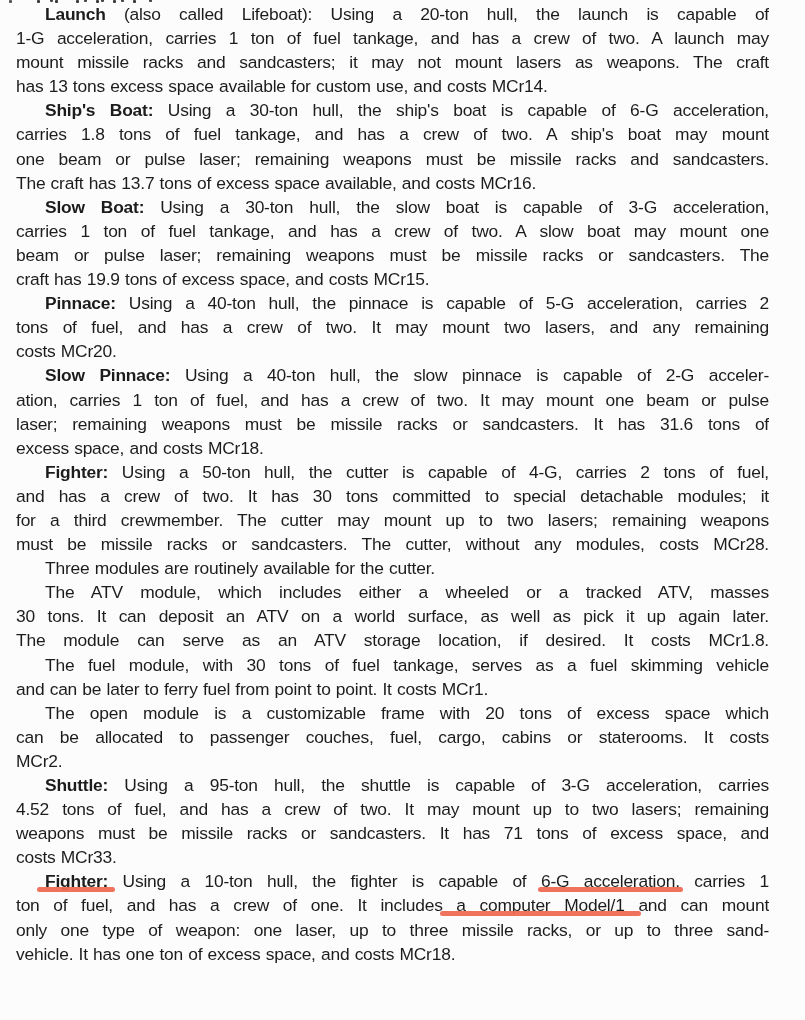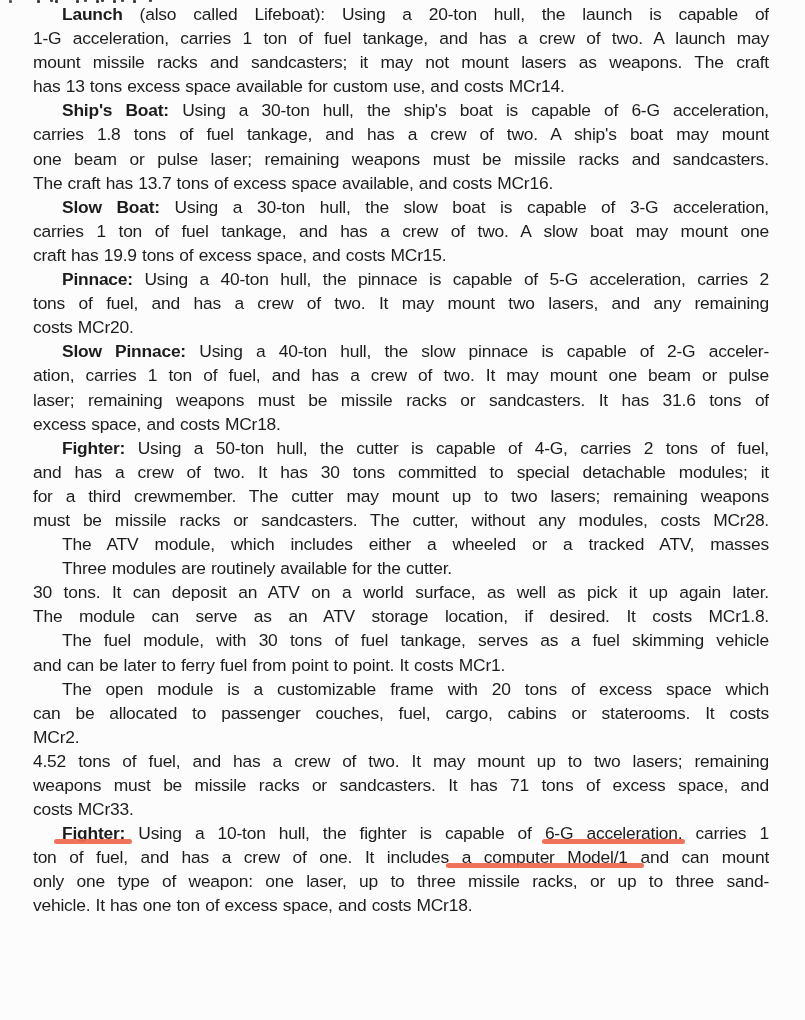--- a/index.html
+++ b/index.html
@@ -4,21 +4,21 @@
 <style>
   :root { --ul:#ef6852; --txt:#1c1c1c; --bg:#fcfcfc; }
   * { box-sizing: border-box; }
   body { margin:0; background:#e8e8e8; }
   .page {
     position:relative; width:805px; height:1020px;
     background:var(--bg); overflow:hidden;
     font-family:"Liberation Sans", sans-serif;
     color:var(--txt);
   }
-  .text-column { padding:2px 36px 0 33px; }
+  .text-column { padding:2px 36px 0 16px; }
   .line {
     font-size:17.4px; line-height:24.1px; height:24.1px;
     overflow:hidden; text-align:justify;
     letter-spacing:-0.2px; word-spacing:0.6px;
     white-space:normal;
   }
   .line.just { text-align-last:justify; }
   .line.ind  { text-indent:29px; }
   .b { font-weight:bold; }
   .u { position:relative; }
@@ -47,41 +47,43 @@
       <div class="line just ind"><span class="b">Launch</span><span> (also called Lifeboat): Using a 20-ton hull, the launch is capable of</span></div>
       <div class="line just"><span>1-G acceleration, carries 1 ton of fuel tankage, and has a crew of two. A launch may</span></div>
       <div class="line just"><span>mount missile racks and sandcasters; it may not mount lasers as weapons. The craft</span></div>
       <div class="line"><span>has 13 tons excess space available for custom use, and costs MCr14.</span></div>
       <div class="line just ind"><span class="b">Ship's Boat:</span><span> Using a 30-ton hull, the ship's boat is capable of 6-G acceleration,</span></div>
       <div class="line just"><span>carries 1.8 tons of fuel tankage, and has a crew of two. A ship's boat may mount</span></div>
       <div class="line just"><span>one beam or pulse laser; remaining weapons must be missile racks and sandcasters.</span></div>
       <div class="line"><span>The craft has 13.7 tons of excess space available, and costs MCr16.</span></div>
       <div class="line just ind"><span class="b">Slow Boat:</span><span> Using a 30-ton hull, the slow boat is capable of 3-G acceleration,</span></div>
       <div class="line just"><span>carries 1 ton of fuel tankage, and has a crew of two. A slow boat may mount one</span></div>
+      <div class="line just"><span>beam or pulse laser; remaining weapons must be missile racks or sandcasters. The</span></div>
       <div class="line"><span>craft has 19.9 tons of excess space, and costs MCr15.</span></div>
       <div class="line just ind"><span class="b">Pinnace:</span><span> Using a 40-ton hull, the pinnace is capable of 5-G acceleration, carries 2</span></div>
       <div class="line just"><span>tons of fuel, and has a crew of two. It may mount two lasers, and any remaining</span></div>
       <div class="line"><span>costs MCr20.</span></div>
       <div class="line just ind"><span class="b">Slow Pinnace:</span><span> Using a 40-ton hull, the slow pinnace is capable of 2-G acceler-</span></div>
       <div class="line just"><span>ation, carries 1 ton of fuel, and has a crew of two. It may mount one beam or pulse</span></div>
       <div class="line just"><span>laser; remaining weapons must be missile racks or sandcasters. It has 31.6 tons of</span></div>
       <div class="line"><span>excess space, and costs MCr18.</span></div>
       <div class="line just ind"><span class="b">Fighter:</span><span> Using a 50-ton hull, the cutter is capable of 4-G, carries 2 tons of fuel,</span></div>
       <div class="line just"><span>and has a crew of two. It has 30 tons committed to special detachable modules; it</span></div>
       <div class="line just"><span>for a third crewmember. The cutter may mount up to two lasers; remaining weapons</span></div>
       <div class="line just"><span>must be missile racks or sandcasters. The cutter, without any modules, costs MCr28.</span></div>
+      <div class="line ind"><span>Three modules are routinely available for the cutter.</span></div>
       <div class="line just ind"><span>The ATV module, which includes either a wheeled or a tracked ATV, masses</span></div>
-      <div class="line ind"><span>Three modules are routinely available for the cutter.</span></div>
       <div class="line just"><span>30 tons. It can deposit an ATV on a world surface, as well as pick it up again later.</span></div>
       <div class="line just"><span>The module can serve as an ATV storage location, if desired. It costs MCr1.8.</span></div>
       <div class="line just ind"><span>The fuel module, with 30 tons of fuel tankage, serves as a fuel skimming vehicle</span></div>
       <div class="line"><span>and can be later to ferry fuel from point to point. It costs MCr1.</span></div>
       <div class="line just ind"><span>The open module is a customizable frame with 20 tons of excess space which</span></div>
       <div class="line just"><span>can be allocated to passenger couches, fuel, cargo, cabins or staterooms. It costs</span></div>
       <div class="line"><span>MCr2.</span></div>
+      <div class="line just ind"><span class="b">Shuttle:</span><span> Using a 95-ton hull, the shuttle is capable of 3-G acceleration, carries</span></div>
       <div class="line just"><span>4.52 tons of fuel, and has a crew of two. It may mount up to two lasers; remaining</span></div>
       <div class="line just"><span>weapons must be missile racks or sandcasters. It has 71 tons of excess space, and</span></div>
       <div class="line"><span>costs MCr33.</span></div>
       <div class="line just ind"><span class="b u uh">Fighter:</span><span> Using a 10-ton hull, the fighter is capable of </span><span class="u">6-G acceleration,</span><span> carries 1</span></div>
       <div class="line just"><span>ton of fuel, and has a crew of one. It includes</span><span class="u"> a computer Model/1 </span><span>and can mount</span></div>
       <div class="line just"><span>only one type of weapon: one laser, up to three missile racks, or up to three sand-</span></div>
       <div class="line"><span>vehicle. It has one ton of excess space, and costs MCr18.</span></div>
     </div>
 </div>
 

